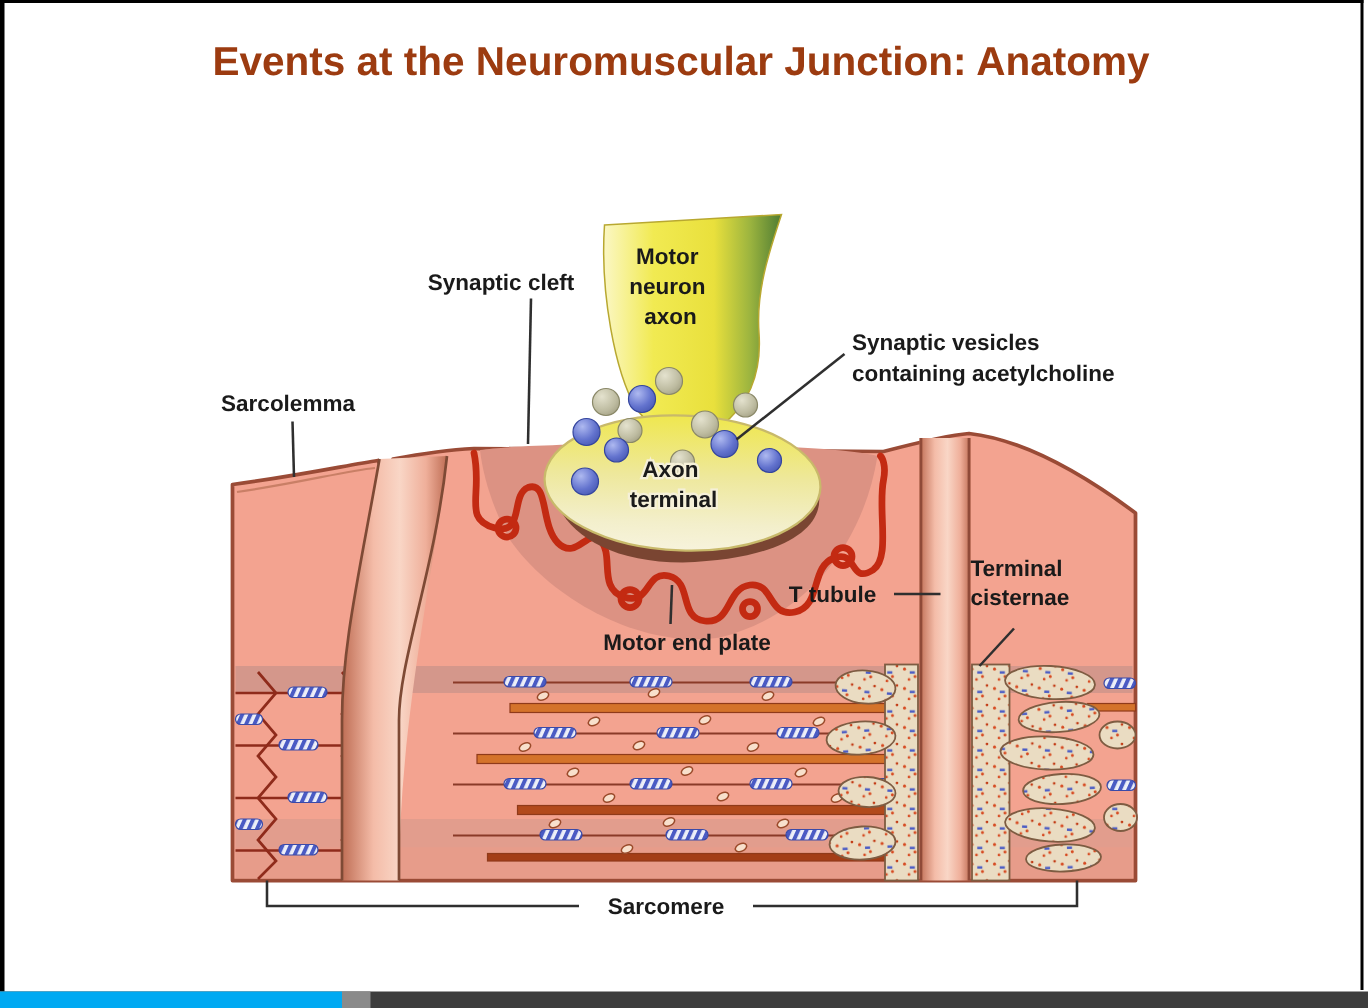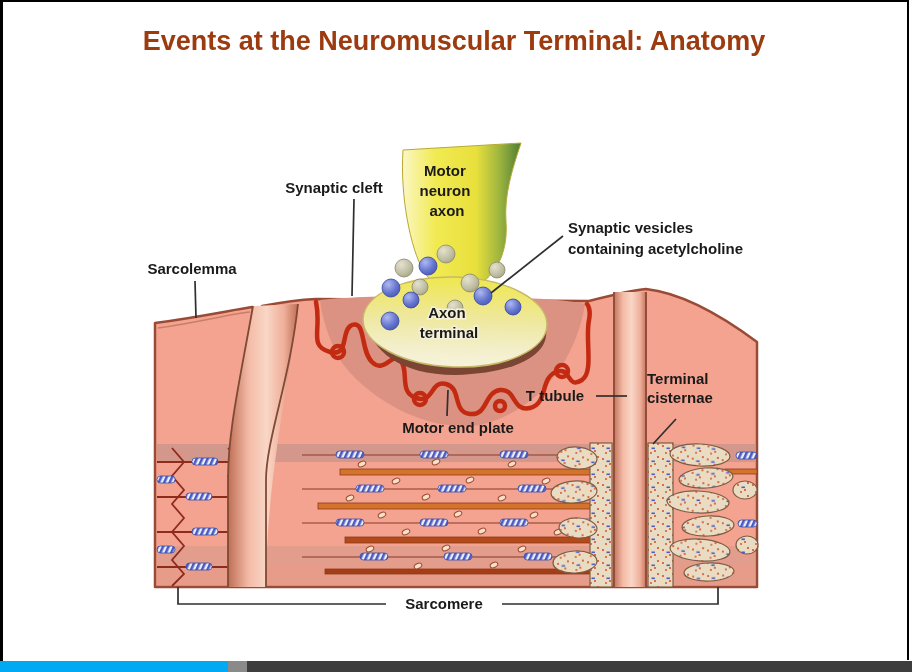--- a/index.html
+++ b/index.html
@@ -18,21 +18,21 @@
 </style>
 </head>
 <body>
 
 <div id="screen">
 
   <div class="border" style="left:0;top:0;width:909px;height:2px;"></div>
   <div class="border" style="left:0;top:0;width:3px;height:661px;"></div>
   <div class="border" style="left:907px;top:0;width:2px;height:660px;"></div>
 
-  <h1 id="slide-title">Events at the Neuromuscular Terminal: Anatomy</h1>
+  <h1 id="slide-title">Events at the Neuromuscular Junction: Anatomy</h1>
 
   <svg id="diagram-svg" width="912" height="660" viewBox="0 0 912 660">
     <defs>
       <linearGradient id="stemGrad" x1="0" y1="0" x2="1" y2="0">
         <stop offset="0" stop-color="#FBF7C4"></stop>
         <stop offset="0.28" stop-color="#F1EA52"></stop>
         <stop offset="0.62" stop-color="#E9E03C"></stop>
         <stop offset="0.82" stop-color="#9DB53F"></stop>
         <stop offset="1" stop-color="#4F7C33"></stop>
       </linearGradient>

